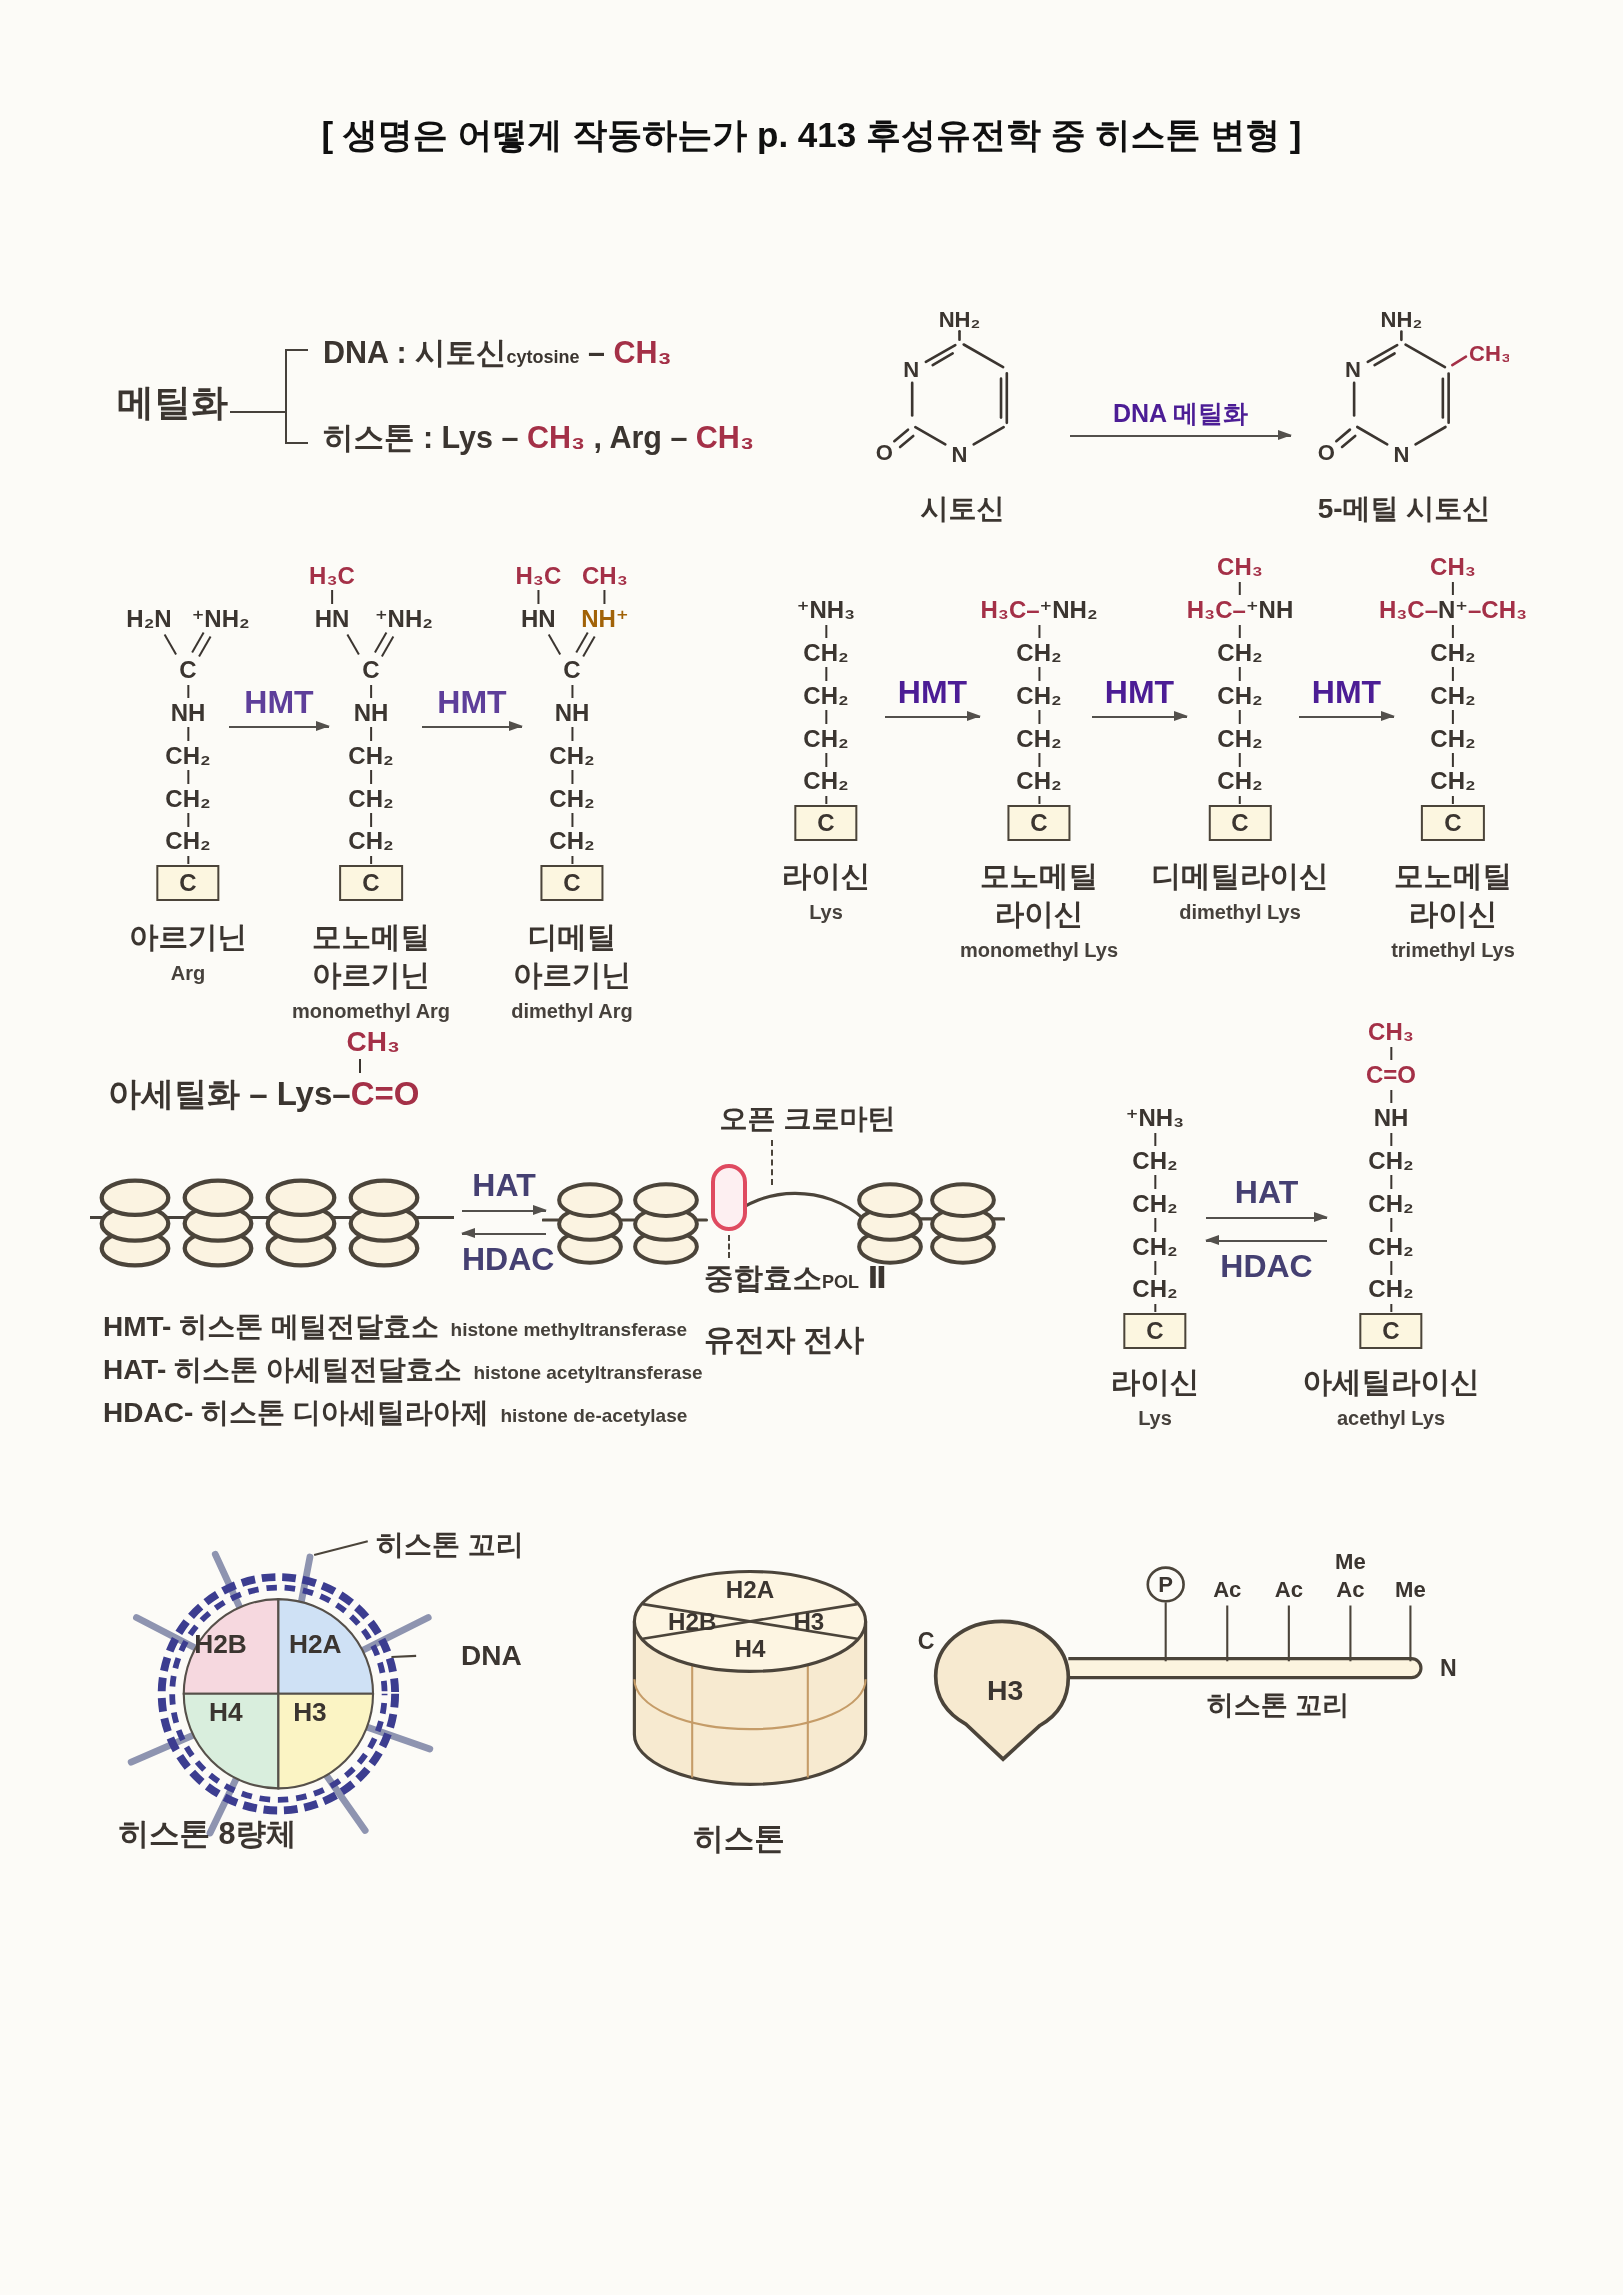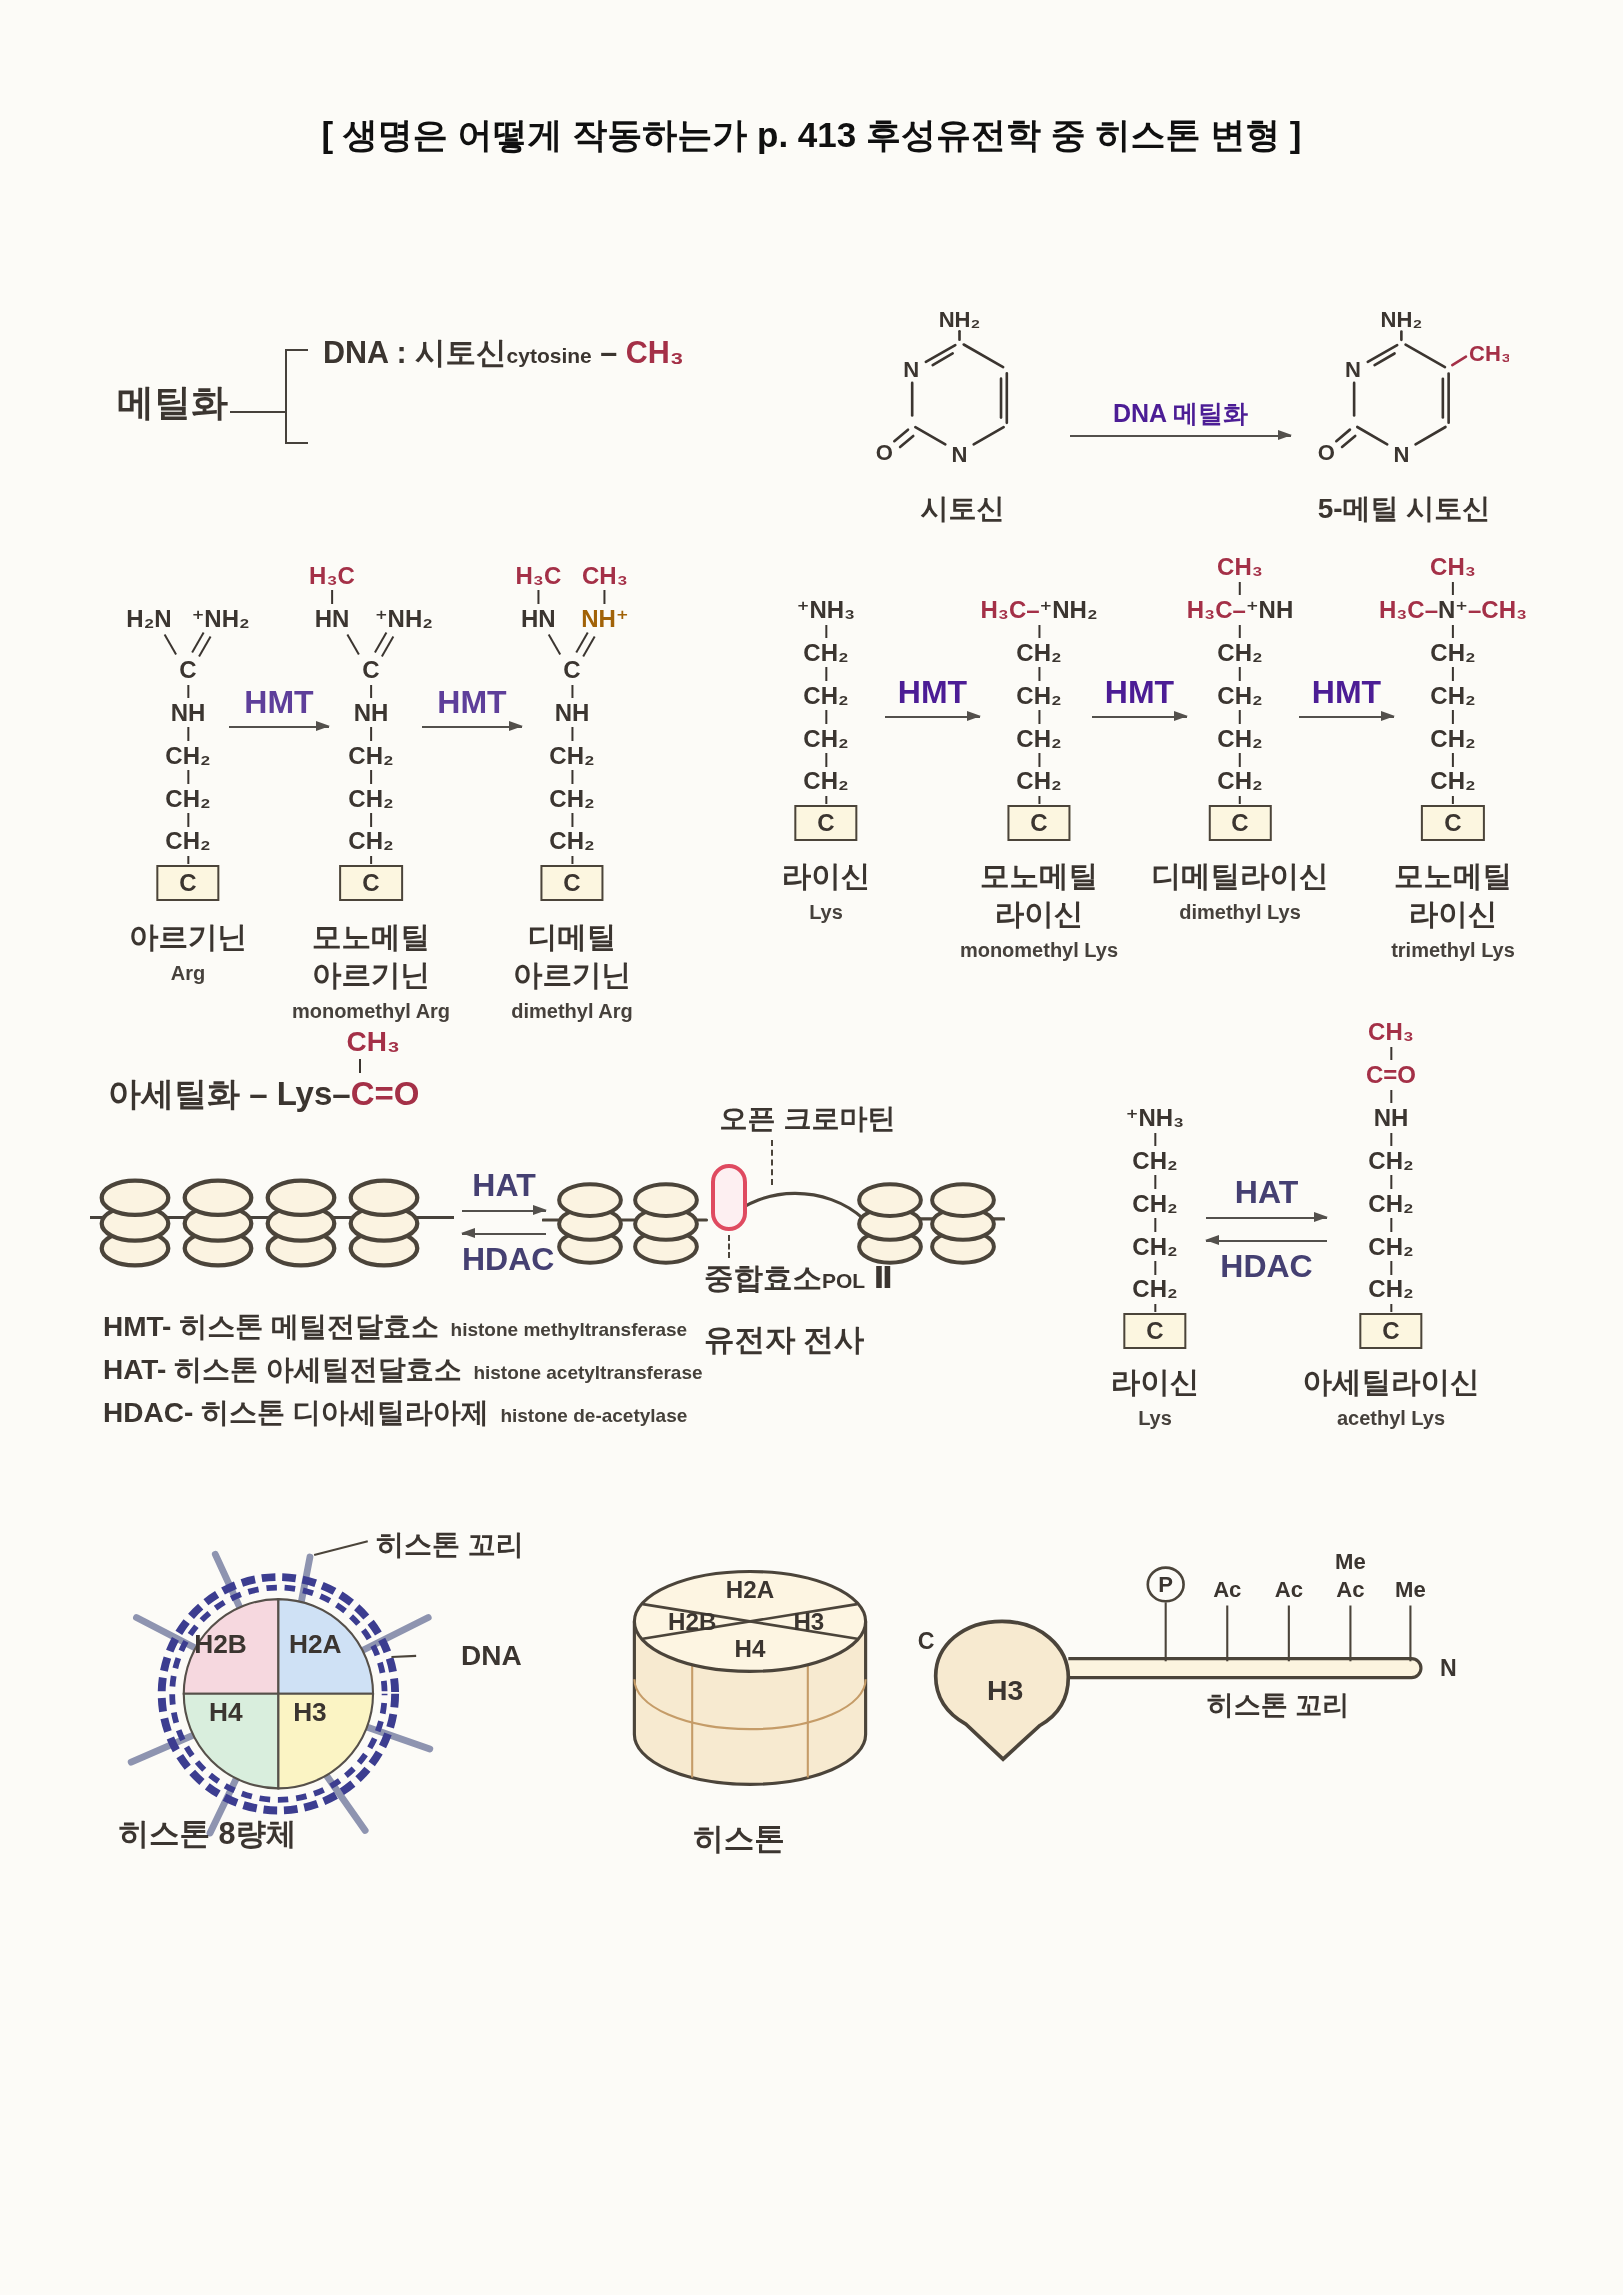--- a/index.html
+++ b/index.html
@@ -1,20 +1,20 @@
 <!DOCTYPE html>
 <html style="font-size:8.4px"><head>
 <meta charset="utf-8">
 <style>
   html,body{margin:0;padding:0;background:#ffffff;}
   #canvas{position:relative;width:1623px;height:2295px;background:#fcfbf7;overflow:hidden;
           font-family:"Liberation Sans","DejaVu Sans",sans-serif;color:#3b3530;}
   .t{position:absolute;white-space:nowrap;line-height:1.15;}
   .ctr{text-align:center;}
-  .f40{font-size:21px;font-weight:700;}
+  .f40{font-size:18px;font-weight:700;}
   .f52{font-size:27px;font-weight:700;}
   .f54{font-size:28px;font-weight:700;}
   .f56{font-size:29.5px;font-weight:700;}
   .f58{font-size:30.5px;font-weight:700;}
   .f62{font-size:33px;font-weight:700;}
   .f66{font-size:35px;font-weight:800;}
   .f70{font-size:37px;font-weight:700;}
   .red{color:#a43047;}
   .blue{color:#4c1d95;}
   .purple{color:#5e3f9a;}
@@ -74,20 +74,23 @@
   <div class="t f66 ctr" style="left:0;top:115px;width:1623px;color:#101010;">[ 생명은 어떻게 작동하는가 p. 413 후성유전학 중 히스톤 변형 ]</div>
 
   <div class="t f70" style="left:117px;top:382px;">메틸화</div>
   <div class="hline" style="left:230px;top:411px;width:55px;height:2.1px;"></div>
   <div class="hline" style="left:285px;top:349px;width:2.1px;height:95px;"></div>
   <div class="hline" style="left:285px;top:349px;width:23px;height:2.1px;"></div>
   <div class="hline" style="left:285px;top:442px;width:23px;height:2.1px;"></div>
   <div class="t" style="left:323px;top:335px;">
     <span class="f58">DNA : 시토신</span><span class="f40">cytosine</span><span class="f58"> – </span><span class="f58 red">CH₃</span>
   </div>
+  <div class="t" style="left:323px;top:420px;">
+    <span class="f58">히스톤 : Lys – </span><span class="f58 red">CH₃</span><span class="f58"> , Arg – </span><span class="f58 red">CH₃</span>
+  </div>
 
   <svg class="t" style="left:857px;top:306px;" width="205" height="179" viewBox="0 0 390 340">
     <g stroke="#3b3530" stroke-width="5" fill="none" stroke-linecap="round">
       <path d="M195,48 L195,64"></path>
       <path d="M187,74 L131,106"></path>
       <path d="M182,90 L144,112"></path>
       <path d="M105,146 L105,208"></path>
       <path d="M111,230 L168,263"></path>
       <path d="M222,263 L279,230"></path>
       <path d="M285,222 L285,128"></path>

